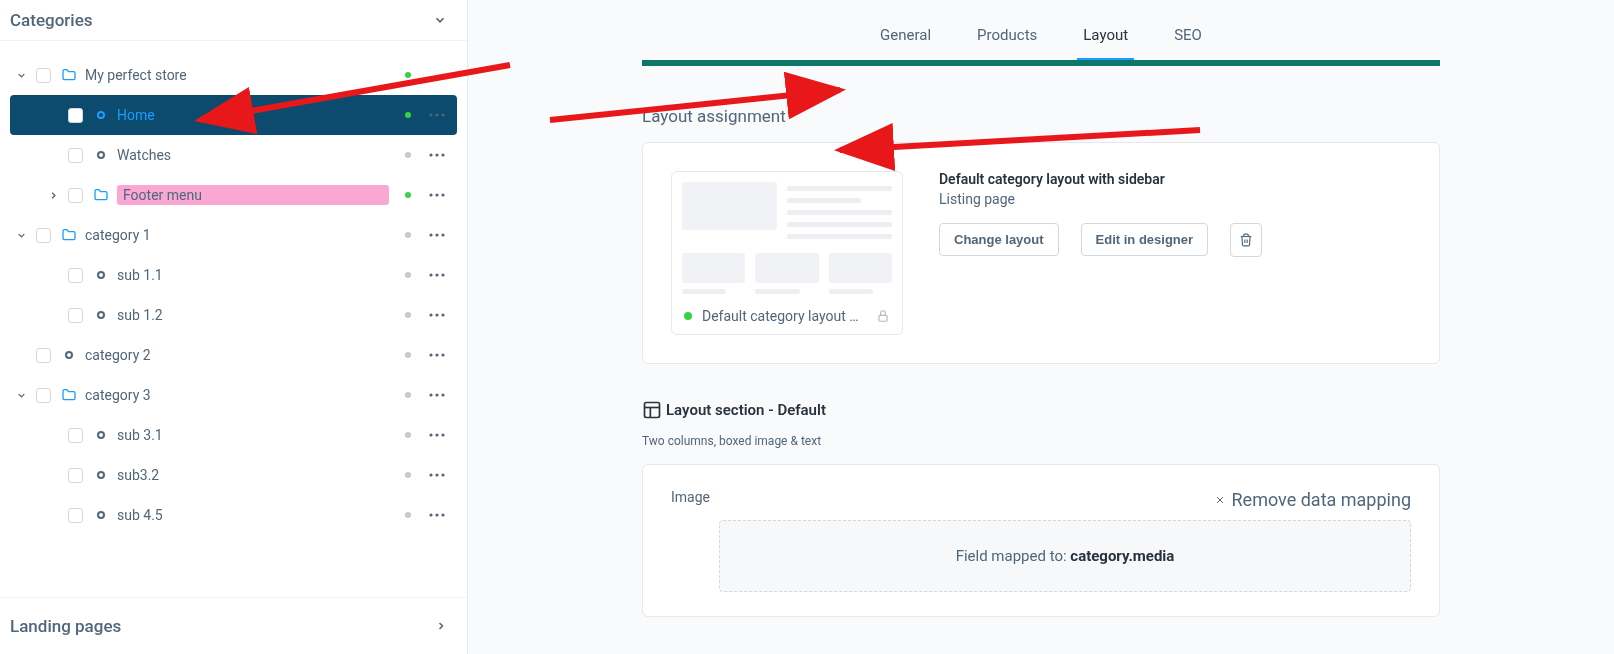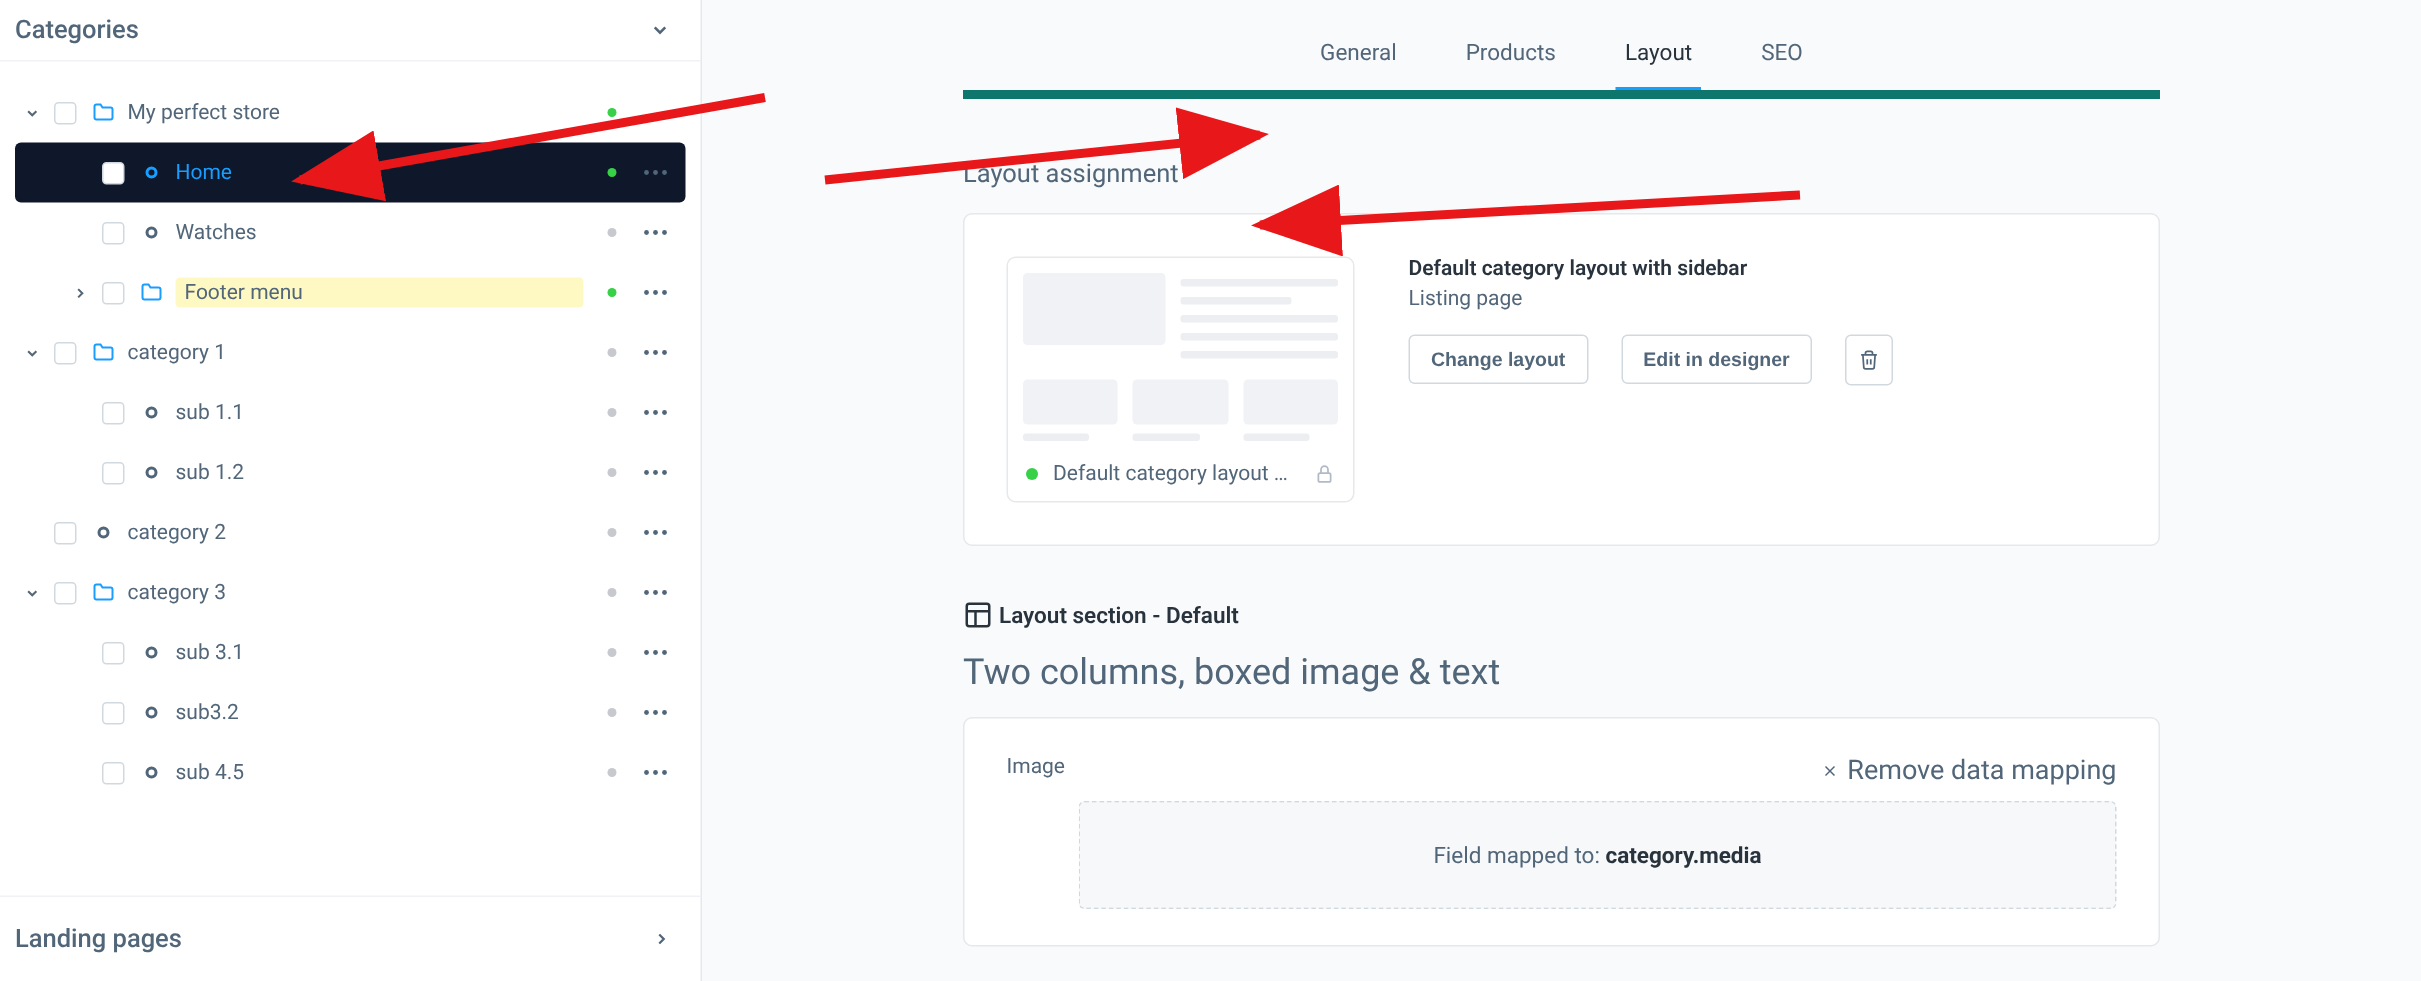--- a/index.html
+++ b/index.html
@@ -4,21 +4,21 @@
 <style>
 * { box-sizing: border-box; margin: 0; padding: 0; }
 body { font-family: -apple-system, BlinkMacSystemFont, "Segoe UI", Roboto, Helvetica, Arial, sans-serif; background: #f9fafb; color: #52667a; font-size: 14px; overflow: hidden; }
 .main-layout { display: flex; width: 1614px; height: 654px; }
 .sidebar { width: 468px; background: #fff; border-right: 1px solid #e5e8ec; display: flex; flex-direction: column; }
 .sidebar-header { display: flex; justify-content: space-between; align-items: center; padding: 10px 20px 10px 10px; border-bottom: 1px solid #f0f2f5; }
 .sidebar-header h2 { font-size: 17px; font-weight: 500; color: #52667a; }
 .chevron-down-icon { width: 14px; height: 14px; color: #52667a; }
 .tree-area { flex: 1; overflow-y: auto; padding: 14px 10px 10px 10px; }
 .tree-row { display: flex; align-items: center; height: 40px; padding: 0 10px 0 0; position: relative; border-radius: 4px; }
-.tree-row.active { background: #0f172a; }
+.tree-row.active { background: #0c4a6e; }
 .tree-row .indent-1 { width: 0px; }
 .expander { width: 22px; height: 22px; display: flex; align-items: center; justify-content: center; cursor: pointer; color: #556677; }
 .expander.blank { visibility: hidden; }
 .checkbox { width: 15px; height: 15px; border: 1px solid #d1d9e0; border-radius: 3px; margin: 0 10px 0 4px; cursor: pointer; background: #fff; }
 .tree-icon { width: 16px; height: 16px; margin-right: 8px; display: flex; align-items: center; justify-content: center; color: #189eff; }
 .tree-icon.folder { color: #189eff; }
 .tree-icon.bullet { color: #52667a; }
 .tree-label { flex: 1; color: #52667a; font-size: 14px; }
 .tree-row.active .tree-label { color: #189eff; }
 .tree-label.link { color: #189eff; }
@@ -53,21 +53,21 @@
 .lock-icon { color:#b1bac6; }
 .layout-info h4 { font-size:14px; font-weight:600; color:#29333d; margin-bottom:4px; }
 .layout-info p { font-size:14px; color:#52667a; margin-bottom:16px; }
 .layout-actions { display:flex; gap:22px; align-items:flex-start; }
 .btn-outline { background:#fff; border:1px solid #d1d9e0; border-radius:4px; padding:8px 14px; font-size:13px; font-weight:600; color:#52667a; cursor:pointer; }
 .btn-icon { background:#fff; border:1px solid #d1d9e0; border-radius:4px; width:32px; height:34px; display:flex; align-items:center; justify-content:center; cursor:pointer; color:#52667a; }
 .section2 { margin: 36px 174px 0; }
 .section2-header { display:flex; align-items:center; gap:4px; margin-bottom: 14px; }
 .layout-section-icon { color:#52667a; }
 .section2-header span { font-size:15px; font-weight:600; color:#29333d; }
-.section2 h3 { font-size:24px; font-weight:400; color:#52667a; margin-bottom:16px; }
+.section2 h3 { font-size:12px; font-weight:400; color:#52667a; margin-bottom:16px; }
 .card2 { background:#fff; border:1px solid #e5e8ec; border-radius:6px; padding: 24px 28px; }
 .field-header { display:flex; justify-content:space-between; align-items:flex-start; margin-bottom:10px; }
 .field-label { font-size:14px; color:#52667a; }
 .remove-mapping { display:flex; align-items:center; gap:6px; font-size:18px; color:#52667a; cursor:pointer; }
 .mapped-box { border:1px dashed #d1d9e0; background:#f7f8fa; border-radius:4px; padding: 26px 16px; text-align:center; font-size:15px; color:#52667a;margin-left:48px; }
 .mapped-box strong { font-weight:700; color:#29333d; }
 svg { display:block; }
 .arrow-overlay { position: fixed; left:0; top:0; width:1614px; height:654px; pointer-events:none; z-index:100; }
 </style>
 </head>
@@ -155,21 +155,21 @@
             <svg width="11" height="11" viewBox="0 0 24 24" fill="none" stroke="currentColor" stroke-width="3">
               <polyline points="9 18 15 12 9 6"></polyline>
             </svg>
           </span>
         <span class="checkbox"></span>
         <span class="tree-icon folder">
             <svg width="16" height="16" viewBox="0 0 24 24" fill="none" stroke="currentColor" stroke-width="2">
               <path d="M3 6a2 2 0 0 1 2-2h4l2 3h8a2 2 0 0 1 2 2v8a2 2 0 0 1-2 2H5a2 2 0 0 1-2-2z"></path>
             </svg>
           </span>
-        <span class="tree-label" style="background:#fef9c3; padding:2px 6px; border-radius:3px;">Footer menu</span>
+        <span class="tree-label" style="background:#f9a8d4; padding:2px 6px; border-radius:3px;">Footer menu</span>
         <span class="status-dot green"></span>
         <span class="row-actions">
             <svg class="dots-svg" viewBox="0 0 16 4" fill="currentColor">
               <circle cx="2" cy="2" r="1.6"></circle>
               <circle cx="8" cy="2" r="1.6"></circle>
               <circle cx="14" cy="2" r="1.6"></circle>
             </svg>
           </span>
       </div>
 

